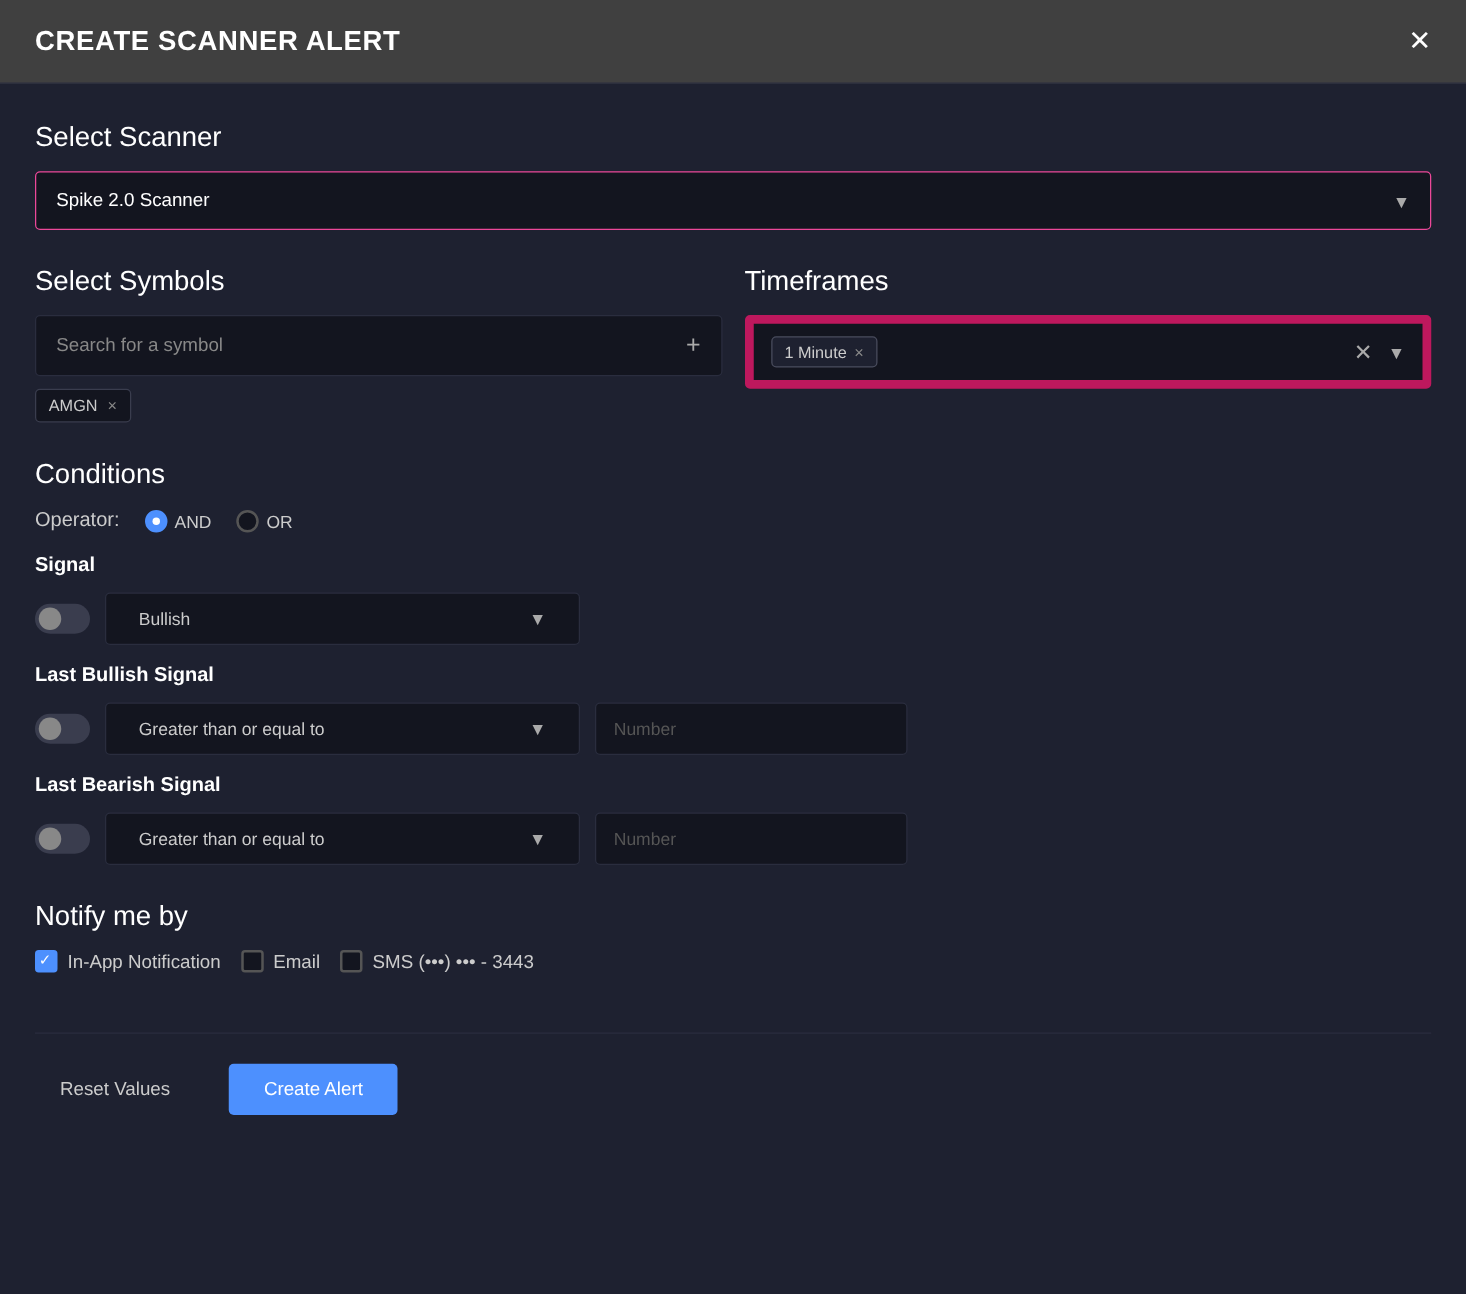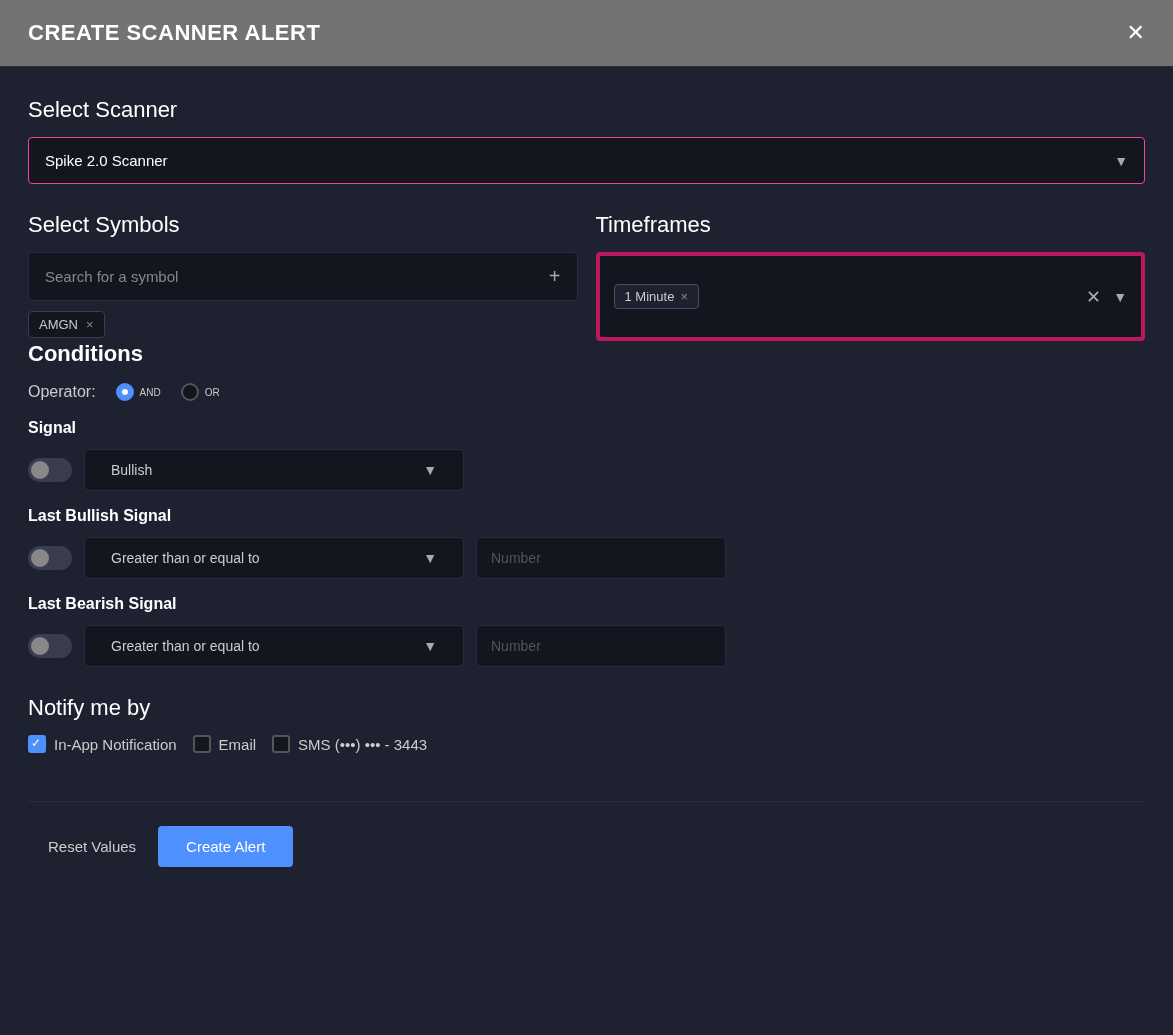--- a/index.html
+++ b/index.html
@@ -19,21 +19,21 @@
 
     .modal {
       background: #1e2130;
       width: 1173px;
       min-height: 1035px;
       color: #fff;
       position: relative;
     }
 
     .modal-header {
-      background: #737373;
+      background: #404040;
       padding: 20px 28px;
       display: flex;
       justify-content: space-between;
       align-items: center;
       border-bottom: 1px solid #2a2d3e;
     }
 
     .modal-title {
       font-size: 22px;
       font-weight: 700;
@@ -81,20 +81,21 @@
 
     .dropdown-chevron {
       font-size: 14px;
       color: #aaa;
     }
 
     .two-col-section {
       display: grid;
       grid-template-columns: 1fr 1fr;
       gap: 18px;
+      margin-bottom: 28px;
     }
 
     .symbols-section, .timeframes-section {
       display: flex;
       flex-direction: column;
     }
 
     .search-input-row {
       background: #13151f;
       border: 1px solid #2a2d3e;
@@ -131,23 +132,23 @@
     }
 
     .tag-close {
       cursor: pointer;
       color: #888;
       font-size: 13px;
     }
 
     .timeframe-input-row {
       background: #13151f;
-      border: 4px solid #be185d;
-      border-radius: 4px;
-      padding: 28px 14px;
+      border: 7px solid #be185d;
+      border-radius: 4px;
+      padding: 10px 14px;
       display: flex;
       justify-content: space-between;
       align-items: center;
       cursor: pointer;
     }
 
     .timeframe-tags {
       display: flex;
       gap: 6px;
       flex-wrap: wrap;
@@ -235,21 +236,21 @@
       height: 6px;
       background: white;
       border-radius: 50%;
       top: 50%;
       left: 50%;
       transform: translate(-50%, -50%);
     }
 
     .radio-item label {
       color: #cccccc;
-      font-size: 10px;
+      font-size: 14px;
       cursor: pointer;
     }
 
     .signal-subsection {
       margin-bottom: 16px;
     }
 
     .signal-label {
       font-size: 16px;
       font-weight: 600;
@@ -356,21 +357,21 @@
     }
 
     .notify-item label {
       color: #cccccc;
       font-size: 15px;
       cursor: pointer;
     }
 
     .footer-buttons {
       display: flex;
-      gap: 2px;
+      gap: 27px;
     }
 
     .btn-reset {
       background: transparent;
       border: none;
       color: #cccccc;
       font-size: 15px;
       padding: 12px 20px;
       cursor: pointer;
     }
@@ -387,21 +388,21 @@
     }
 
     .divider {
       height: 1px;
       background: #2a2d3e;
       margin: 24px 0;
     }
 
     .conditions-title {
       font-size: 22px;
-      font-weight: 700;
+      font-weight: 400;
       color: #ffffff;
       margin-bottom: 16px;
     }
   </style>
 </head>
 <body>
 
 <div class="modal">
 
   <div class="modal-header">

